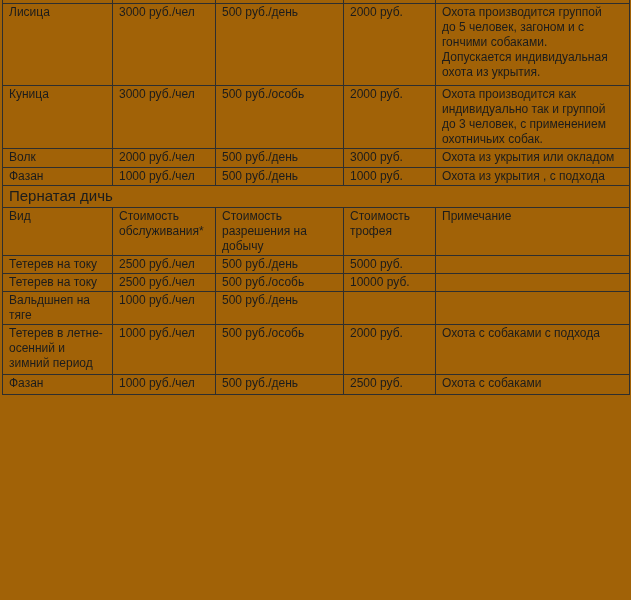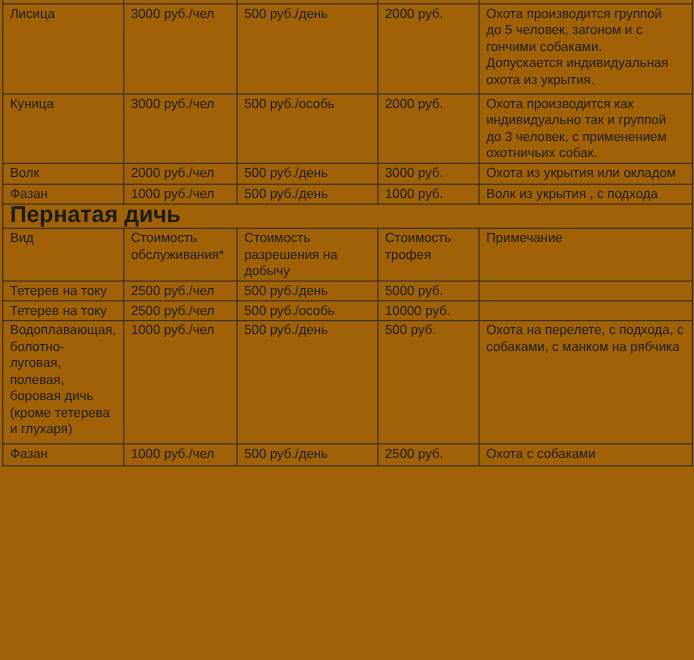--- a/index.html
+++ b/index.html
@@ -23,22 +23,22 @@
   table.price-table td {
     border: 1px solid #2e2e2e;
     padding: 1px 4px 1px 6px;
     vertical-align: top;
     white-space: pre-line;
     overflow: hidden;
   }
   tr.blank-row td { border-top: none; padding: 0; }
   td.vmid { vertical-align: middle; }
   td.section-cell {
-    font-size: 21px;
-    font-weight: bold;
+    font-size: 15px;
+    font-weight: normal;
     line-height: 18px;
     padding: 2px 4px 1px 6px;
     border-bottom-width: 2px;
     white-space: normal;
   }
   td.header-cell { vertical-align: top; }
 </style>
 </head>
 <body>
 
@@ -85,21 +85,21 @@
           <td class="vmid">2000 руб./чел</td>
           <td class="vmid">500 руб./день</td>
           <td class="vmid">3000 руб.</td>
           <td>Охота из укрытия или окладом</td>
         </tr>
         <tr style="height: 17px;">
           <td>Фазан</td>
           <td class="vmid">1000 руб./чел</td>
           <td class="vmid">500 руб./день</td>
           <td class="vmid">1000 руб.</td>
-          <td>Волк из укрытия , с подхода</td>
+          <td>Охота из укрытия , с подхода</td>
         </tr>
         <tr style="height: 22px;">
           <td colspan="5" class="section-cell">Пернатая дичь</td>
         </tr>
         <tr style="height: 48px;">
           <td class="header-cell">Вид</td>
           <td class="header-cell">Стоимость
 обслуживания*</td>
           <td class="header-cell">Стоимость
 разрешения на
@@ -115,33 +115,36 @@
           <td class="vmid">5000 руб.</td>
           <td></td>
         </tr>
         <tr style="height: 18px;">
           <td>Тетерев на току</td>
           <td class="vmid">2500 руб./чел</td>
           <td class="vmid">500 руб./особь</td>
           <td class="vmid">10000 руб.</td>
           <td></td>
         </tr>
-        <tr style="height: 112px;">
-          <td>Водоплавающая,
-болотно-
-луговая,
-полевая,
-боровая  дичь
-(кроме тетерева
-и глухаря)</td>
+        <tr style="height: 32px;">
+          <td>Вальдшнеп на
+тяге</td>
+          <td>1000 руб./чел</td>
+          <td>500 руб./день</td>
+          <td></td>
+          <td></td>
+        </tr>
+        <tr style="height: 50px;">
+          <td>Тетерев в летне-
+осенний и
+зимний период</td>
           <td class="vmid">1000 руб./чел</td>
-          <td class="vmid">500 руб./день</td>
-          <td class="vmid">500 руб.</td>
-          <td>Охота на перелете, с подхода, с
-собаками, с манком на рябчика</td>
+          <td class="vmid">500 руб./особь</td>
+          <td class="vmid">2000 руб.</td>
+          <td>Охота с собаками с подхода</td>
         </tr>
         <tr style="height: 20px;">
           <td>Фазан</td>
           <td class="vmid">1000 руб./чел</td>
           <td class="vmid">500 руб./день</td>
           <td class="vmid">2500 руб.</td>
           <td>Охота с собаками</td>
         </tr>
       </tbody>
   </table>

